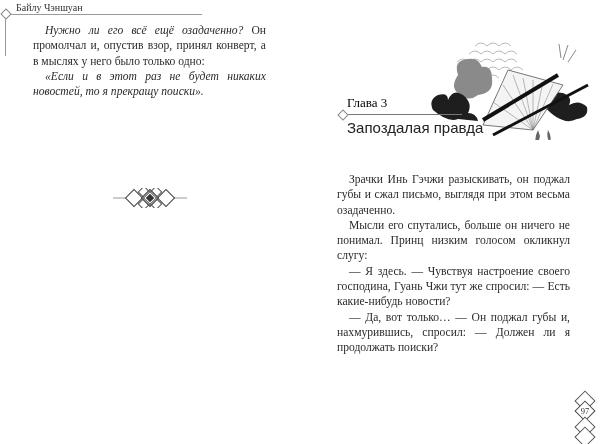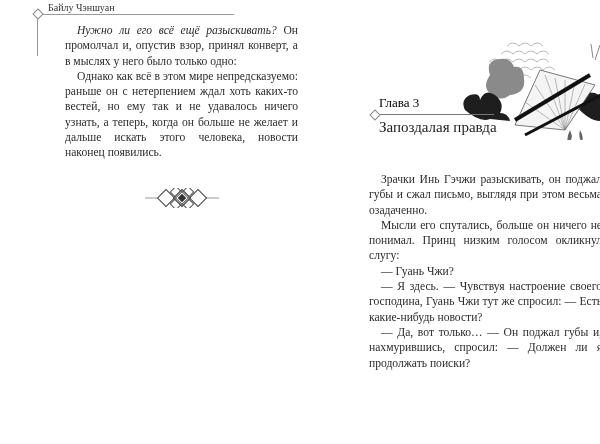--- a/index.html
+++ b/index.html
@@ -1,48 +1,48 @@
 <!DOCTYPE html>
 <html><head>
 <meta charset="utf-8">
 <style>
   html, body { margin:0; padding:0; }
   body { width:600px; height:444px; background:#ffffff; position:relative; overflow:hidden;
          font-family:"DejaVu Serif", serif; color:#2a2a2a; }
-  .page { position:absolute; top:0; height:444px;margin-left:32px; }
+  .page { position:absolute; top:0; height:444px; }
   #left-page { left:0; width:300px; }
   #right-page { left:300px; width:300px; }
   .running-head { position:absolute; left:16px; top:2px; font-size:10px; color:#333; font-family:"Liberation Serif", serif; }
   .head-rule { position:absolute; left:6px; top:14px; width:196px; height:1px; background:#999; }
   .side-rule { position:absolute; left:5px; top:14px; width:1px; height:42px; background:#999; }
   .diamond-small { position:absolute; width:6px; height:6px; border:1px solid #888; background:#fff; transform:rotate(45deg); }
   .text-block { position:absolute; font-family:"Liberation Serif", serif; font-size:11.6px; line-height:15.3px; text-align:justify; color:#2b2b2b; }
   .text-block p { margin:0; text-indent:12px; }
   .text-block .it { font-style:italic; }
   #left-text { left:33px; top:23px; width:233px; }
   .divider { position:absolute; left:113px; top:188px; width:74px; height:20px; }
   #chapter-art { position:absolute; left:113px; top:30px; width:185px; height:110px; }
   .chapter-label { position:absolute; left:47px; top:95px; font-size:13px; font-family:"Liberation Serif", serif; color:#000000; }
   .chapter-rule { position:absolute; left:42px; top:114px; width:120px; height:1px; background:#777; }
-  .chapter-title { position:absolute; left:47px; top:119px; font-size:15px; font-family:Liberation Serif, serif; color:#222; }
+  .chapter-title { position:absolute; left:47px; top:119px; font-size:15px; font-family:Liberation Sans, sans-serif; color:#222; }
   #right-text { left:37px; top:172px; width:233px; }
   .folio { position:absolute; left:274px; top:390px; width:22px; height:54px; }
   .folio-num { position:absolute; left:0; top:16px; width:22px; text-align:center; font-size:8.5px; font-family:"Liberation Serif", serif; color:#333; }
 </style>
 </head>
 <body>
 
 <div class="page" id="left-page">
   <div class="running-head">Байлу Чэншуан</div>
   <div class="head-rule"></div>
   <div class="side-rule"></div>
   <div class="diamond-small" style="left:2px; top:10px;"></div>
   <div class="text-block" id="left-text">
-      <p><span class="it">Нужно ли его всё ещё разыскивать?</span><span> Он промолчал и, опустив взор, принял конверт, а в мыслях у него было только одно:</span></p>
-      <p><span>Однако как всё в этом мире непредсказуемо: раньше он с нетерпением ждал хоть каких-то вестей, но ему так и не удавалось ничего узнать, а теперь, когда он больше не желает и дальше искать этого человека, новости наконец появились.</span></p>
+      <p><span class="it">Нужно ли его всё ещё озадаченно?</span><span> Он промолчал и, опустив взор, принял конверт, а в мыслях у него было только одно:</span></p>
+      <p><span class="it">«Если и в этот раз не будет никаких новостей, то я прекращу поиски».</span></p>
     </div>
   <svg class="divider" viewBox="0 0 74 20">
     <line x1="0" y1="10" x2="74" y2="10" stroke="#999" stroke-width="1"></line>
     <rect x="15" y="4" width="12" height="12" transform="rotate(45 21 10)" fill="#fff" stroke="#444"></rect>
     <rect x="47" y="4" width="12" height="12" transform="rotate(45 53 10)" fill="#fff" stroke="#444"></rect>
     <rect x="31" y="4" width="12" height="12" transform="rotate(45 37 10)" fill="#fff" stroke="#333"></rect>
     <rect x="27" y="0" width="8" height="8" transform="rotate(45 31 4)" fill="none" stroke="#555"></rect>
     <rect x="39" y="0" width="8" height="8" transform="rotate(45 43 4)" fill="none" stroke="#555"></rect>
     <rect x="27" y="12" width="8" height="8" transform="rotate(45 31 16)" fill="none" stroke="#555"></rect>
     <rect x="39" y="12" width="8" height="8" transform="rotate(45 43 16)" fill="none" stroke="#555"></rect>
@@ -77,21 +77,20 @@
     <path d="M125 100 q-4 8 -2 14 q3 -2 4 -8z M135 100 q-2 8 2 12 q2 -6 -2 -12z" fill="#666"></path>
     <path d="M150 30 l5 -15 M155 32 l8 -12 M148 28 l-2 -14" stroke="#888" stroke-width="1"></path>
   </svg>
   <div class="chapter-label">Глава 3</div>
   <div class="chapter-rule"></div>
   <div class="diamond-small" style="left:39px; top:111px;"></div>
   <div class="chapter-title">Запоздалая правда</div>
   <div class="text-block" id="right-text">
       <p><span>Зрачки Инь Гэчжи разыскивать, он поджал губы и сжал письмо, выглядя при этом весьма озадаченно.</span></p>
       <p><span>Мысли его спутались, больше он ничего не понимал. Принц низким голосом окликнул слугу:</span></p>
-      <p><span>— Гуань Чжи?</span></p>
       <p><span>— Я здесь. — Чувствуя настроение своего господина, Гуань Чжи тут же спросил: — Есть какие-нибудь новости?</span></p>
       <p><span>— Да, вот только… — Он поджал губы и, нахмурившись, спросил: — Должен ли я продолжать поиски?</span></p>
     </div>
   <div class="folio">
     <svg viewBox="0 0 22 54" width="22" height="54">
       <rect x="4" y="4" width="14" height="14" transform="rotate(45 11 11)" fill="#fff" stroke="#555"></rect>
       <rect x="4" y="14" width="14" height="14" transform="rotate(45 11 21)" fill="#fff" stroke="#444"></rect>
       <rect x="4" y="30" width="14" height="14" transform="rotate(45 11 37)" fill="#fff" stroke="#555"></rect>
       <rect x="4" y="40" width="14" height="14" transform="rotate(45 11 47)" fill="#fff" stroke="#555"></rect>
     </svg>

